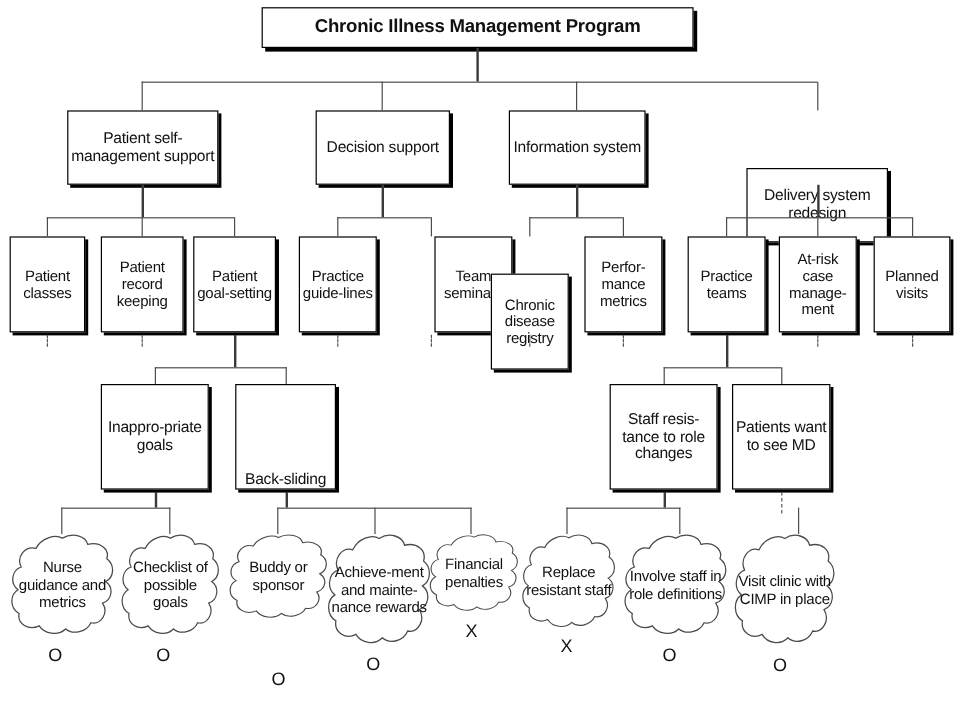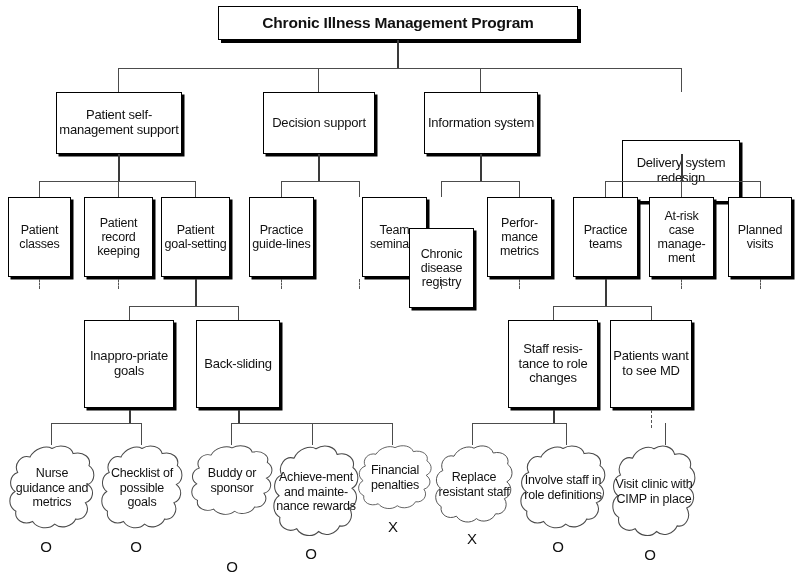--- a/index.html
+++ b/index.html
@@ -157,21 +157,21 @@
   <div class="vline" style="left:238px;top:306px;height:14px;"></div>
 
   <div class="vline thick" style="left:605px;top:279px;width:1.5px;height:27px;"></div>
   <div class="hline" style="left:553px;top:306px;width:98px;"></div>
   <div class="vline" style="left:553px;top:306px;height:14px;"></div>
   <div class="vline" style="left:651px;top:306px;height:14px;"></div>
 
   <div class="node lvl4" style="left:84px;top:320px;width:90px;height:88px;">
     <span>Inappro-priate goals</span>
   </div>
-  <div class="node lvl4" style="left:196px;top:320px;width:84px;height:88px;">
+  <div class="node lvl4" style="left:196px;top:320px;width:84px;height:88px;align-items:flex-end;">
     <span>Back-sliding</span>
   </div>
   <div class="node lvl4" style="left:508px;top:320px;width:90px;height:88px;">
     <span>Staff resis-tance to role changes</span>
   </div>
   <div class="node lvl4" style="left:610px;top:320px;width:82px;height:88px;">
     <span>Patients want to see MD</span>
   </div>
 
   <div class="vline thick" style="left:129px;top:410px;width:1.5px;height:13px;"></div>

